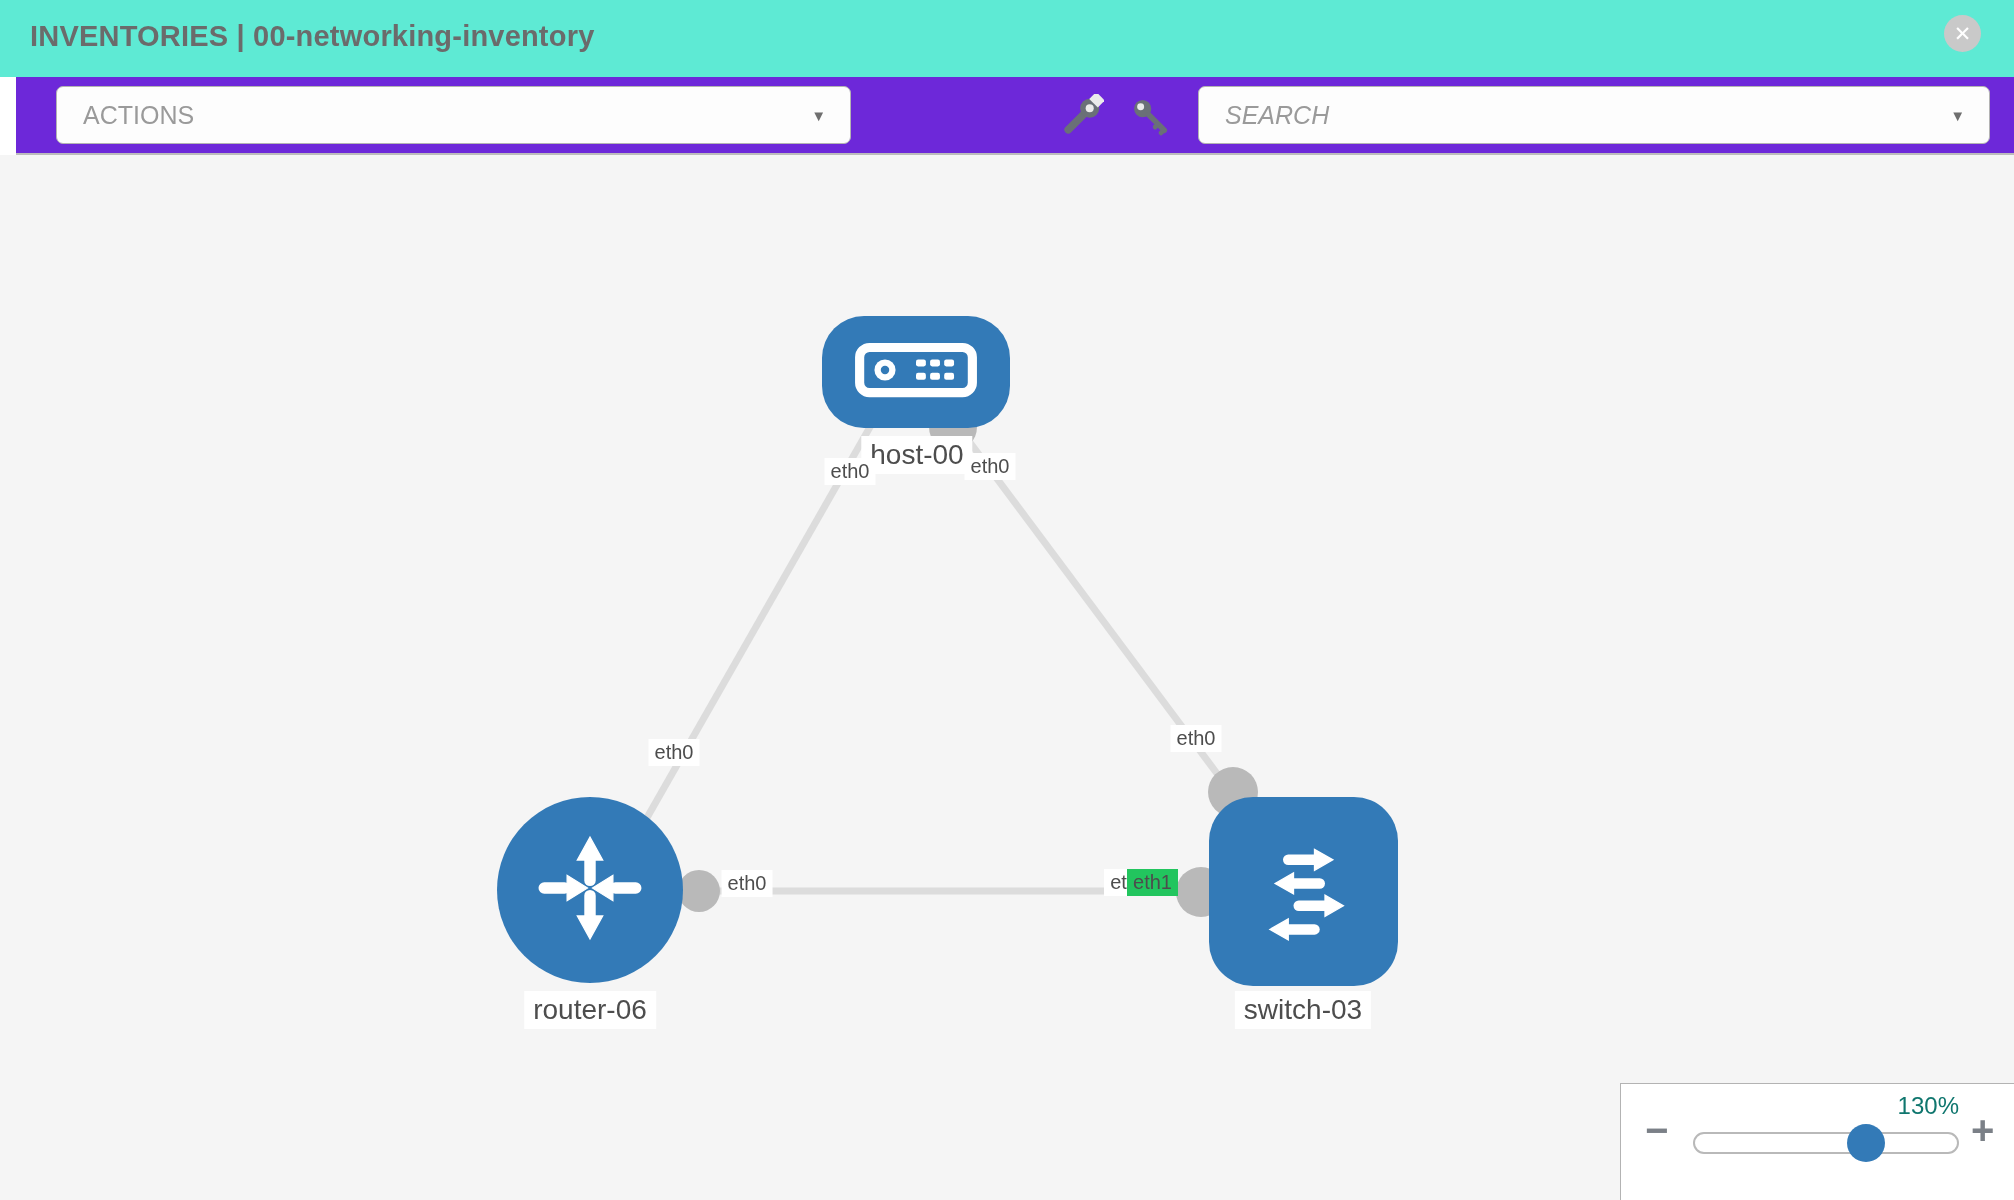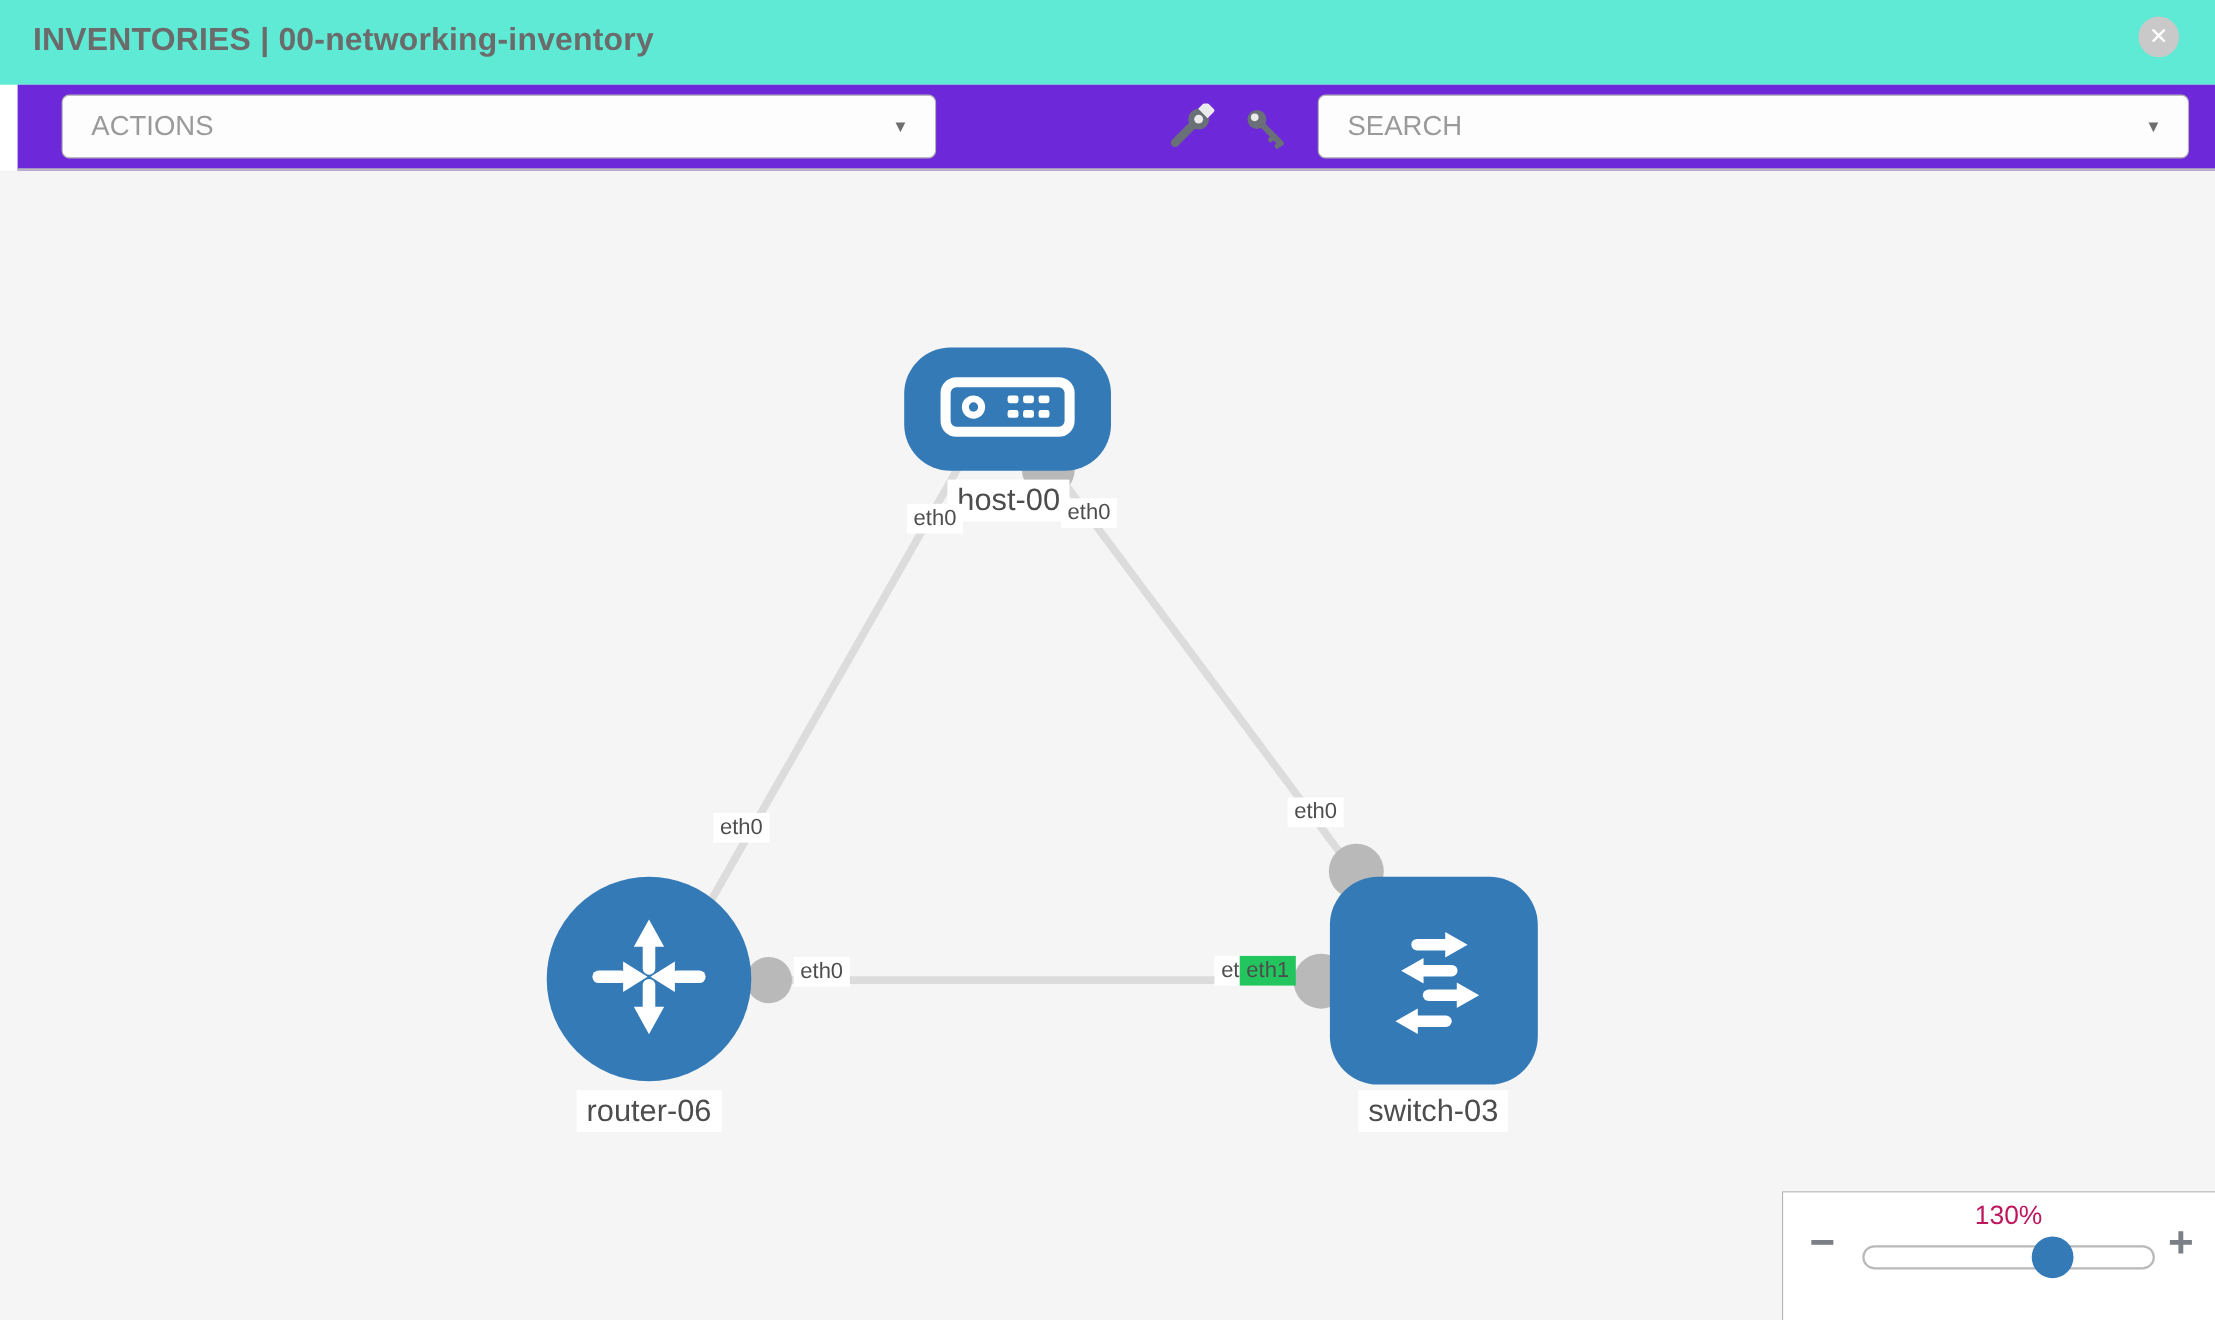--- a/index.html
+++ b/index.html
@@ -18,21 +18,21 @@
     font-size:21px;font-weight:bold;cursor:pointer;line-height:1;}
 
   
   .toolbar{position:absolute;top:77px;left:16px;width:2014px;height:78px;background:#6d28d9;
     border-bottom:2px solid #bcbcbc;box-sizing:border-box;z-index:10;}
   .select{position:absolute;top:9px;height:58px;background:#fdfdfd;border:1px solid #b3b3b3;
     border-radius:7px;box-sizing:border-box;display:flex;align-items:center;padding:0 26px;
     color:#9a9a9a;font-size:25px;cursor:pointer;}
   .select .caret{position:absolute;right:24px;color:#6f6f6f;font-size:15px;line-height:1;}
   .select-actions{left:40px;width:795px;}
-  .select-search{left:1182px;width:792px;}
+  .select-search{left:1182px;width:792px;font-style:italic;}
   .tool-icon{position:absolute;top:17px;cursor:pointer;}
   .tool-icon.wrench{left:1044px;}
   .tool-icon.key{left:1112px;}
 
   
   .canvas{position:absolute;top:155px;left:0;width:2014px;height:1045px;background:#f5f5f5;overflow:hidden;}
   svg.links{position:absolute;left:0;top:0;z-index:1;}
 
   .node{position:absolute;background:#337ab7;display:flex;align-items:center;justify-content:center;z-index:2;cursor:pointer;}
   .node-host{left:822px;top:161px;width:188px;height:112px;border-radius:42px;}
@@ -50,21 +50,21 @@
   .if-host-right{left:990px;top:298px;}
   .if-diag-left{left:674px;top:584px;}
   .if-diag-right{left:1196px;top:570px;}
   .if-horiz-router{left:747px;top:715px;}
   .if-overlap{position:absolute;right:836px;top:714px;display:flex;z-index:3;}
   .if-overlap .over{margin-left:-28px;background:#22c55e;}
 
   
   .zoom-panel{position:absolute;left:1620px;top:928px;width:400px;height:123px;background:#ffffff;
     border:1px solid #b3b3b3;box-sizing:border-box;z-index:5;}
-  .zoom-level{position:absolute;left:72px;width:266px;top:8px;text-align:center;font-size:24px;color:#be185d;}
+  .zoom-level{position:absolute;left:72px;width:266px;top:8px;text-align:right;font-size:24px;color:#0f766e;}
   .zoom-btn{position:absolute;top:26px;font-size:40px;font-weight:bold;color:#7b8087;cursor:pointer;line-height:1;}
   .zoom-minus{left:24px;}
   .zoom-plus{left:350px;}
   .zoom-track{position:absolute;left:72px;top:48px;width:266px;height:22px;border:2px solid #b9b9b9;
     border-radius:13px;background:#ffffff;box-sizing:border-box;cursor:pointer;}
   .zoom-handle{position:absolute;left:152px;top:-10px;width:38px;height:38px;border-radius:50%;
     background:#337ab7;cursor:grab;}
 </style>
 </head>
 <body>

